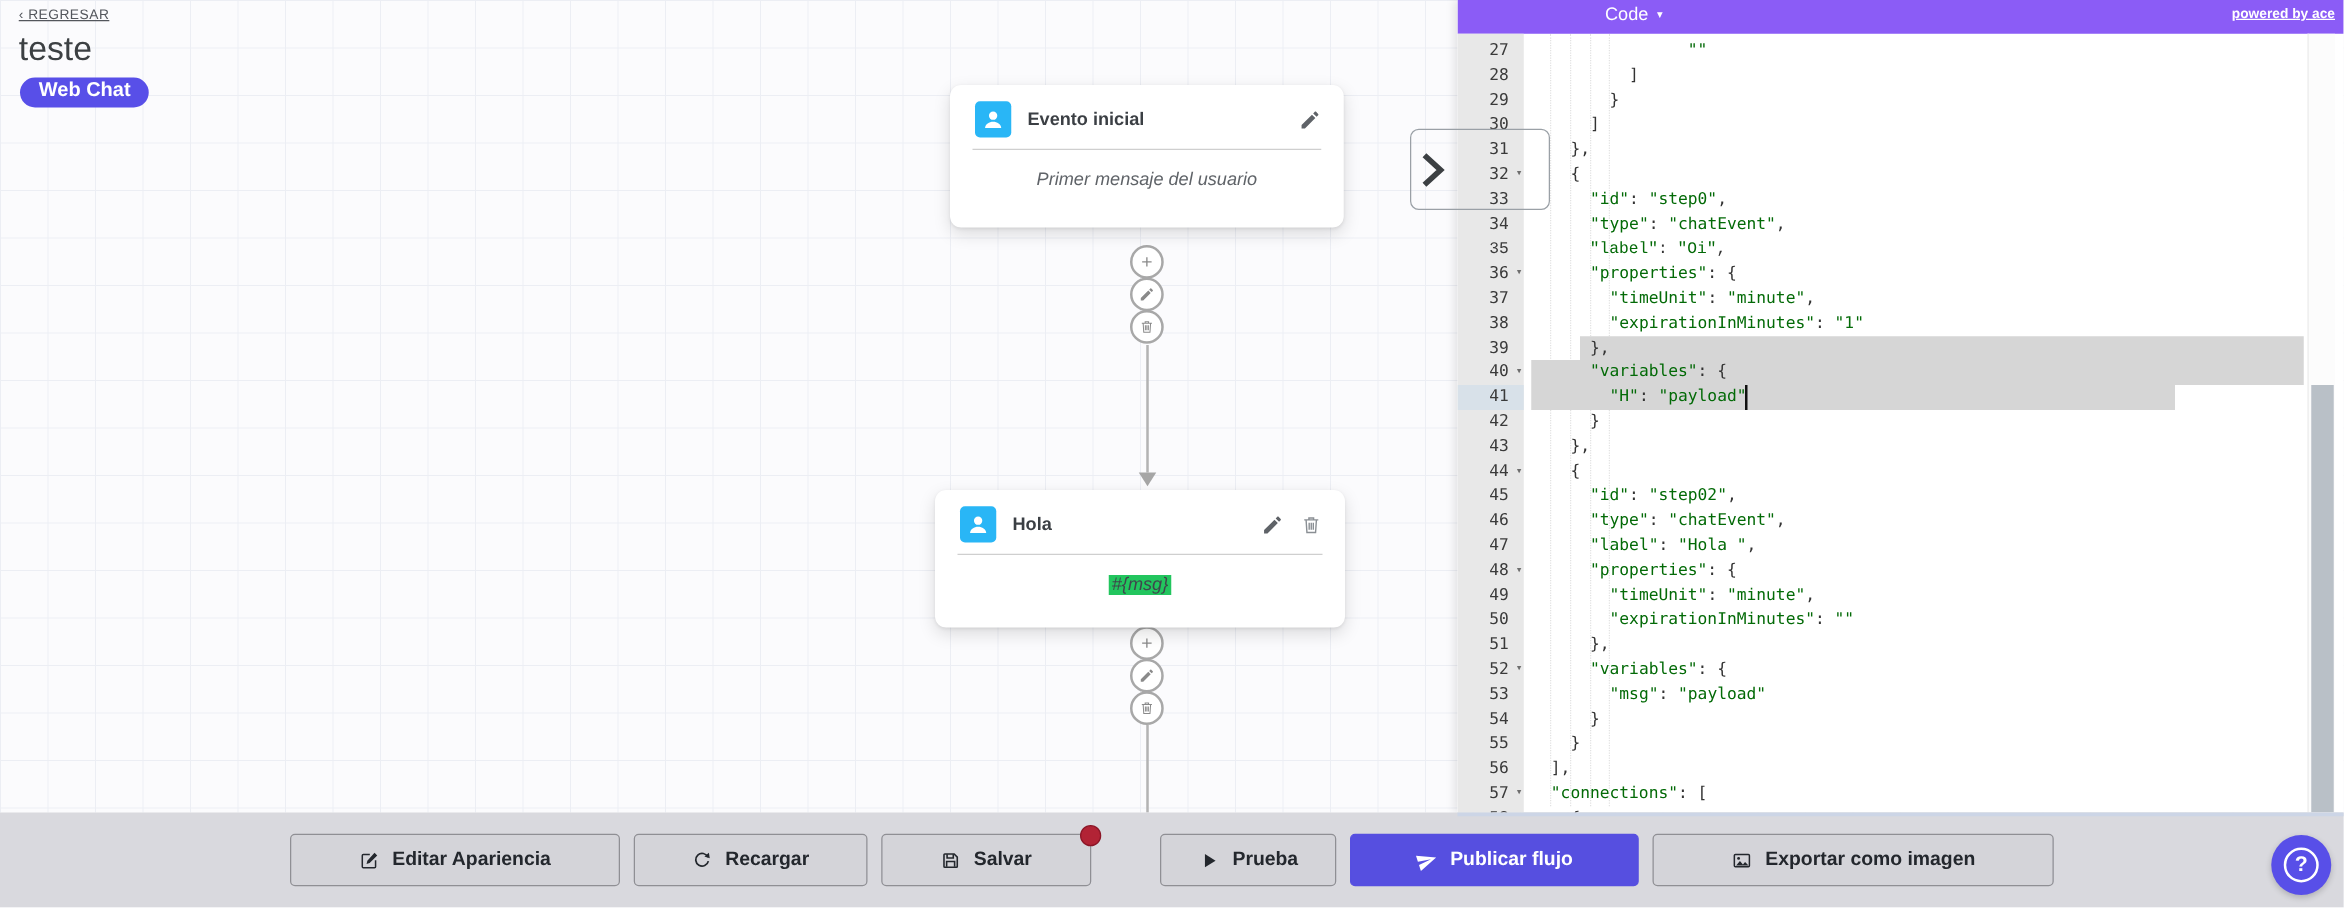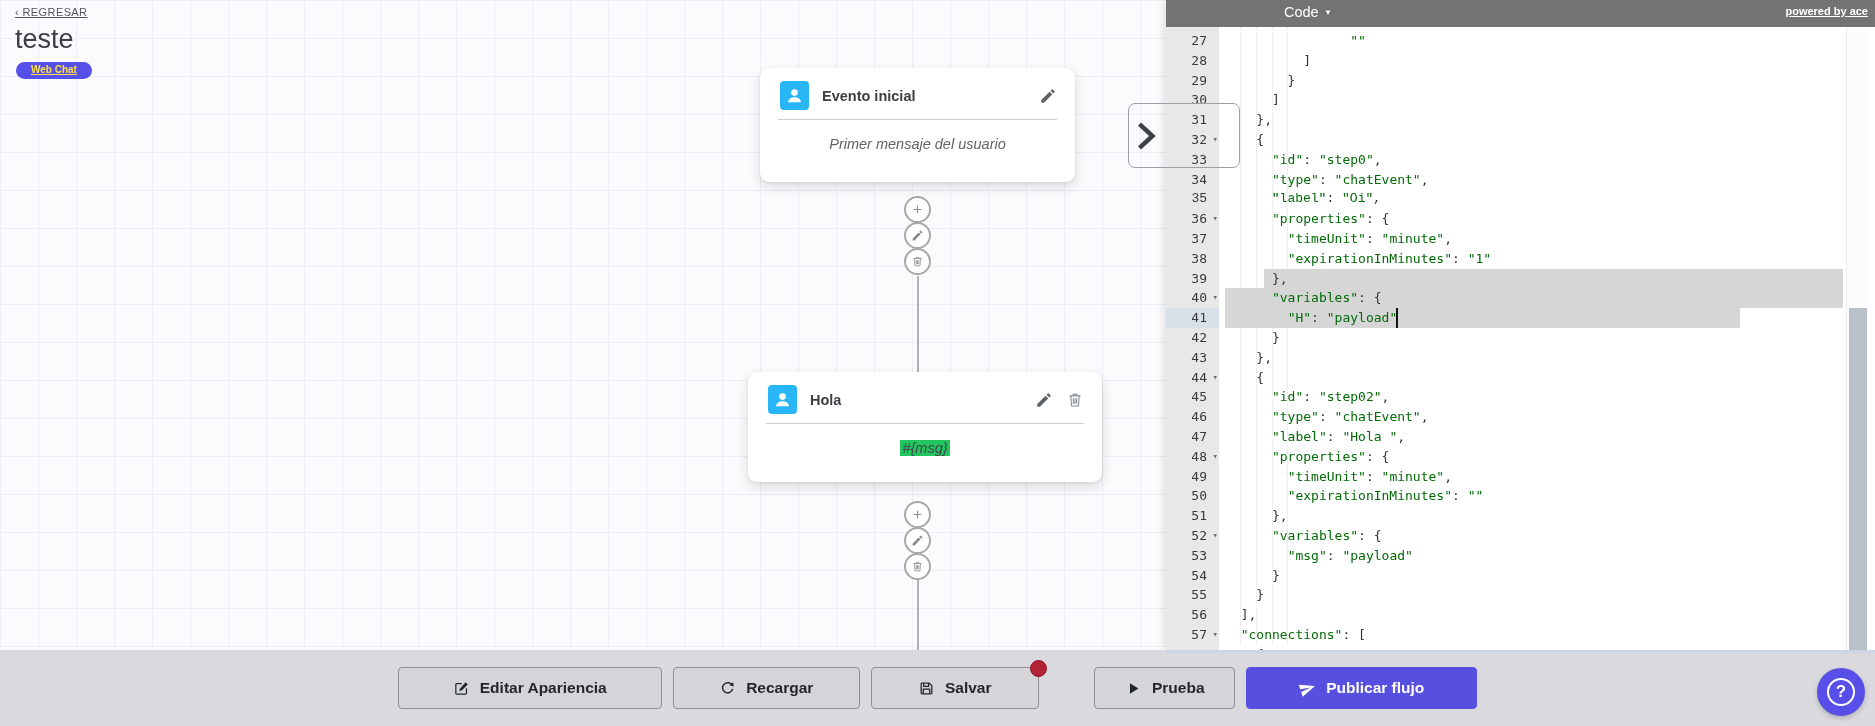--- a/index.html
+++ b/index.html
@@ -11,28 +11,28 @@
     position:absolute; left:0; top:0; width:1875px; height:650px;
     background-color:#fbfbfd;
     background-image:
       linear-gradient(to right, #eceef4 1px, transparent 1px),
       linear-gradient(to bottom, #eceef4 1px, transparent 1px);
     background-size:38px 38px;
   }
   #back-link { position:absolute; left:15px; top:6px; font-size:11px; font-weight:normal;
     color:#53565c; text-decoration:underline; letter-spacing:.4px; cursor:pointer; }
   #flow-title { position:absolute; left:15px; top:24px; font-size:27px; color:#3c4043; }
-  #channel-badge { position:absolute; left:16px; top:62px; background:#584FE8; color:#fde047;
-    font-size:10px; font-weight:bold; padding:2px 15px 4px; border-radius:13px;text-decoration:underline; }
+  #channel-badge { position:absolute; left:16px; top:62px; background:#584FE8; color:#ffffff;
+    font-size:16px; font-weight:bold; padding:2px 15px 4px; border-radius:13px; }
 
   
   .node { position:absolute; background:#fff; border-radius:9px;
     box-shadow:0 5px 14px rgba(0,0,0,.13), 0 1px 3px rgba(0,0,0,.08); }
   #node-evento-inicial { left:760px; top:68px; width:315px; height:114px; }
-  #node-hola           { left:748px; top:372px; width:354px; height:110px; }
+  #node-hola           { left:748px; top:392px; width:328px; height:110px; }
   .node-header { display:flex; align-items:center; padding:13px 18px 9px 20px; }
   .node-icon { width:29px; height:29px; border-radius:4px; background:#29B6F6;
     display:flex; align-items:center; justify-content:center; flex:0 0 auto; }
   .node-icon svg { width:19px; height:19px; }
   .node-title { margin-left:13px; font-size:14.5px; font-weight:bold; color:#3b3f44; }
   .node-actions { margin-left:auto; display:flex; align-items:center; gap:13px; }
   .node-action { width:18px; height:18px; cursor:pointer; }
   .node-action.edit { color:#5f6368; }
   .node-action.delete { color:#8a8f94; }
   .node-action svg { width:100%; height:100%; }
@@ -52,21 +52,21 @@
   #conn-line-1 { top:276px; height:102px; }
   #conn-line-2 { top:580px; height:70px; }
   #conn-arrow-1 { position:absolute; left:911px; top:378px; width:0; height:0;
     border-left:7px solid transparent; border-right:7px solid transparent;
     border-top:11px solid #a6a6a6; }
 
   
   #code-panel { position:absolute; left:1166px; top:0; width:709px; height:650px;
     background:#fff; box-shadow:-3px 0 7px rgba(0,0,0,.10); overflow:hidden; }
   #code-header { position:absolute; left:0; top:0; width:709px; height:27px;
-    background:#737373; }
+    background:#8b5cf6; }
   #code-mode-select { position:absolute; left:118px; top:4px; color:#fff; font-size:14.5px;
     cursor:pointer; }
   #code-mode-select .caret { font-size:9px; margin-left:7px; vertical-align:2px; }
   #powered-by { position:absolute; right:7px; top:5px; color:#fff; font-size:11px;
     font-weight:bold; text-decoration:underline; cursor:pointer; }
   #code-gutter-bg { position:absolute; left:0; top:27px; width:53px; height:623px; background:#e8e8e8; }
   #code-rows { position:absolute; left:0; top:27px; width:709px; height:623px; overflow:hidden; }
   .crow { position:absolute; left:0; width:709px; height:19.8px;
     font-family:"DejaVu Sans Mono", monospace; font-size:13px; line-height:19.8px; z-index:2; }
   .gut { position:absolute; left:0; top:0; width:53px; height:19.8px; text-align:right;
@@ -401,20 +401,30 @@
       <span data-name="toolbar-button-label">Prueba</span>
     </button>
     <button class="tbtn primary" data-name="toolbar-button-publicar-flujo">
       <span data-name="send-icon" style="display:flex">
         <svg viewBox="0 0 24 24" fill="currentColor" style="transform:rotate(-18deg)">
           <path d="M2 21l21-9L2 3v7l15 2-15 2z"></path>
         </svg>
       </span>
       <span data-name="toolbar-button-label">Publicar flujo</span>
     </button>
+    <button class="tbtn" data-name="toolbar-button-exportar-como-imagen">
+      <span data-name="image-icon" style="display:flex">
+        <svg viewBox="0 0 24 24">
+          <rect x="3.5" y="5" width="17" height="14" rx="1.2" fill="none" stroke="currentColor" stroke-width="1.7"></rect>
+          <circle cx="8.3" cy="9.5" r="1.6" fill="currentColor"></circle>
+          <path fill="currentColor" d="M5.5 17.5l4.3-5.1 3.4 4 2.4-2.9 3.9 4z"></path>
+        </svg>
+      </span>
+      <span data-name="toolbar-button-label">Exportar como imagen</span>
+    </button>
   </div>
 <div id="panel-bottom-strip" data-name="panel-bottom-strip"></div>
 
 <div id="help-button" data-name="help-button">
   <div id="help-ring" data-name="question-mark-icon">
     <span>?</span>
   </div>
 </div>
 
 </body></html>

